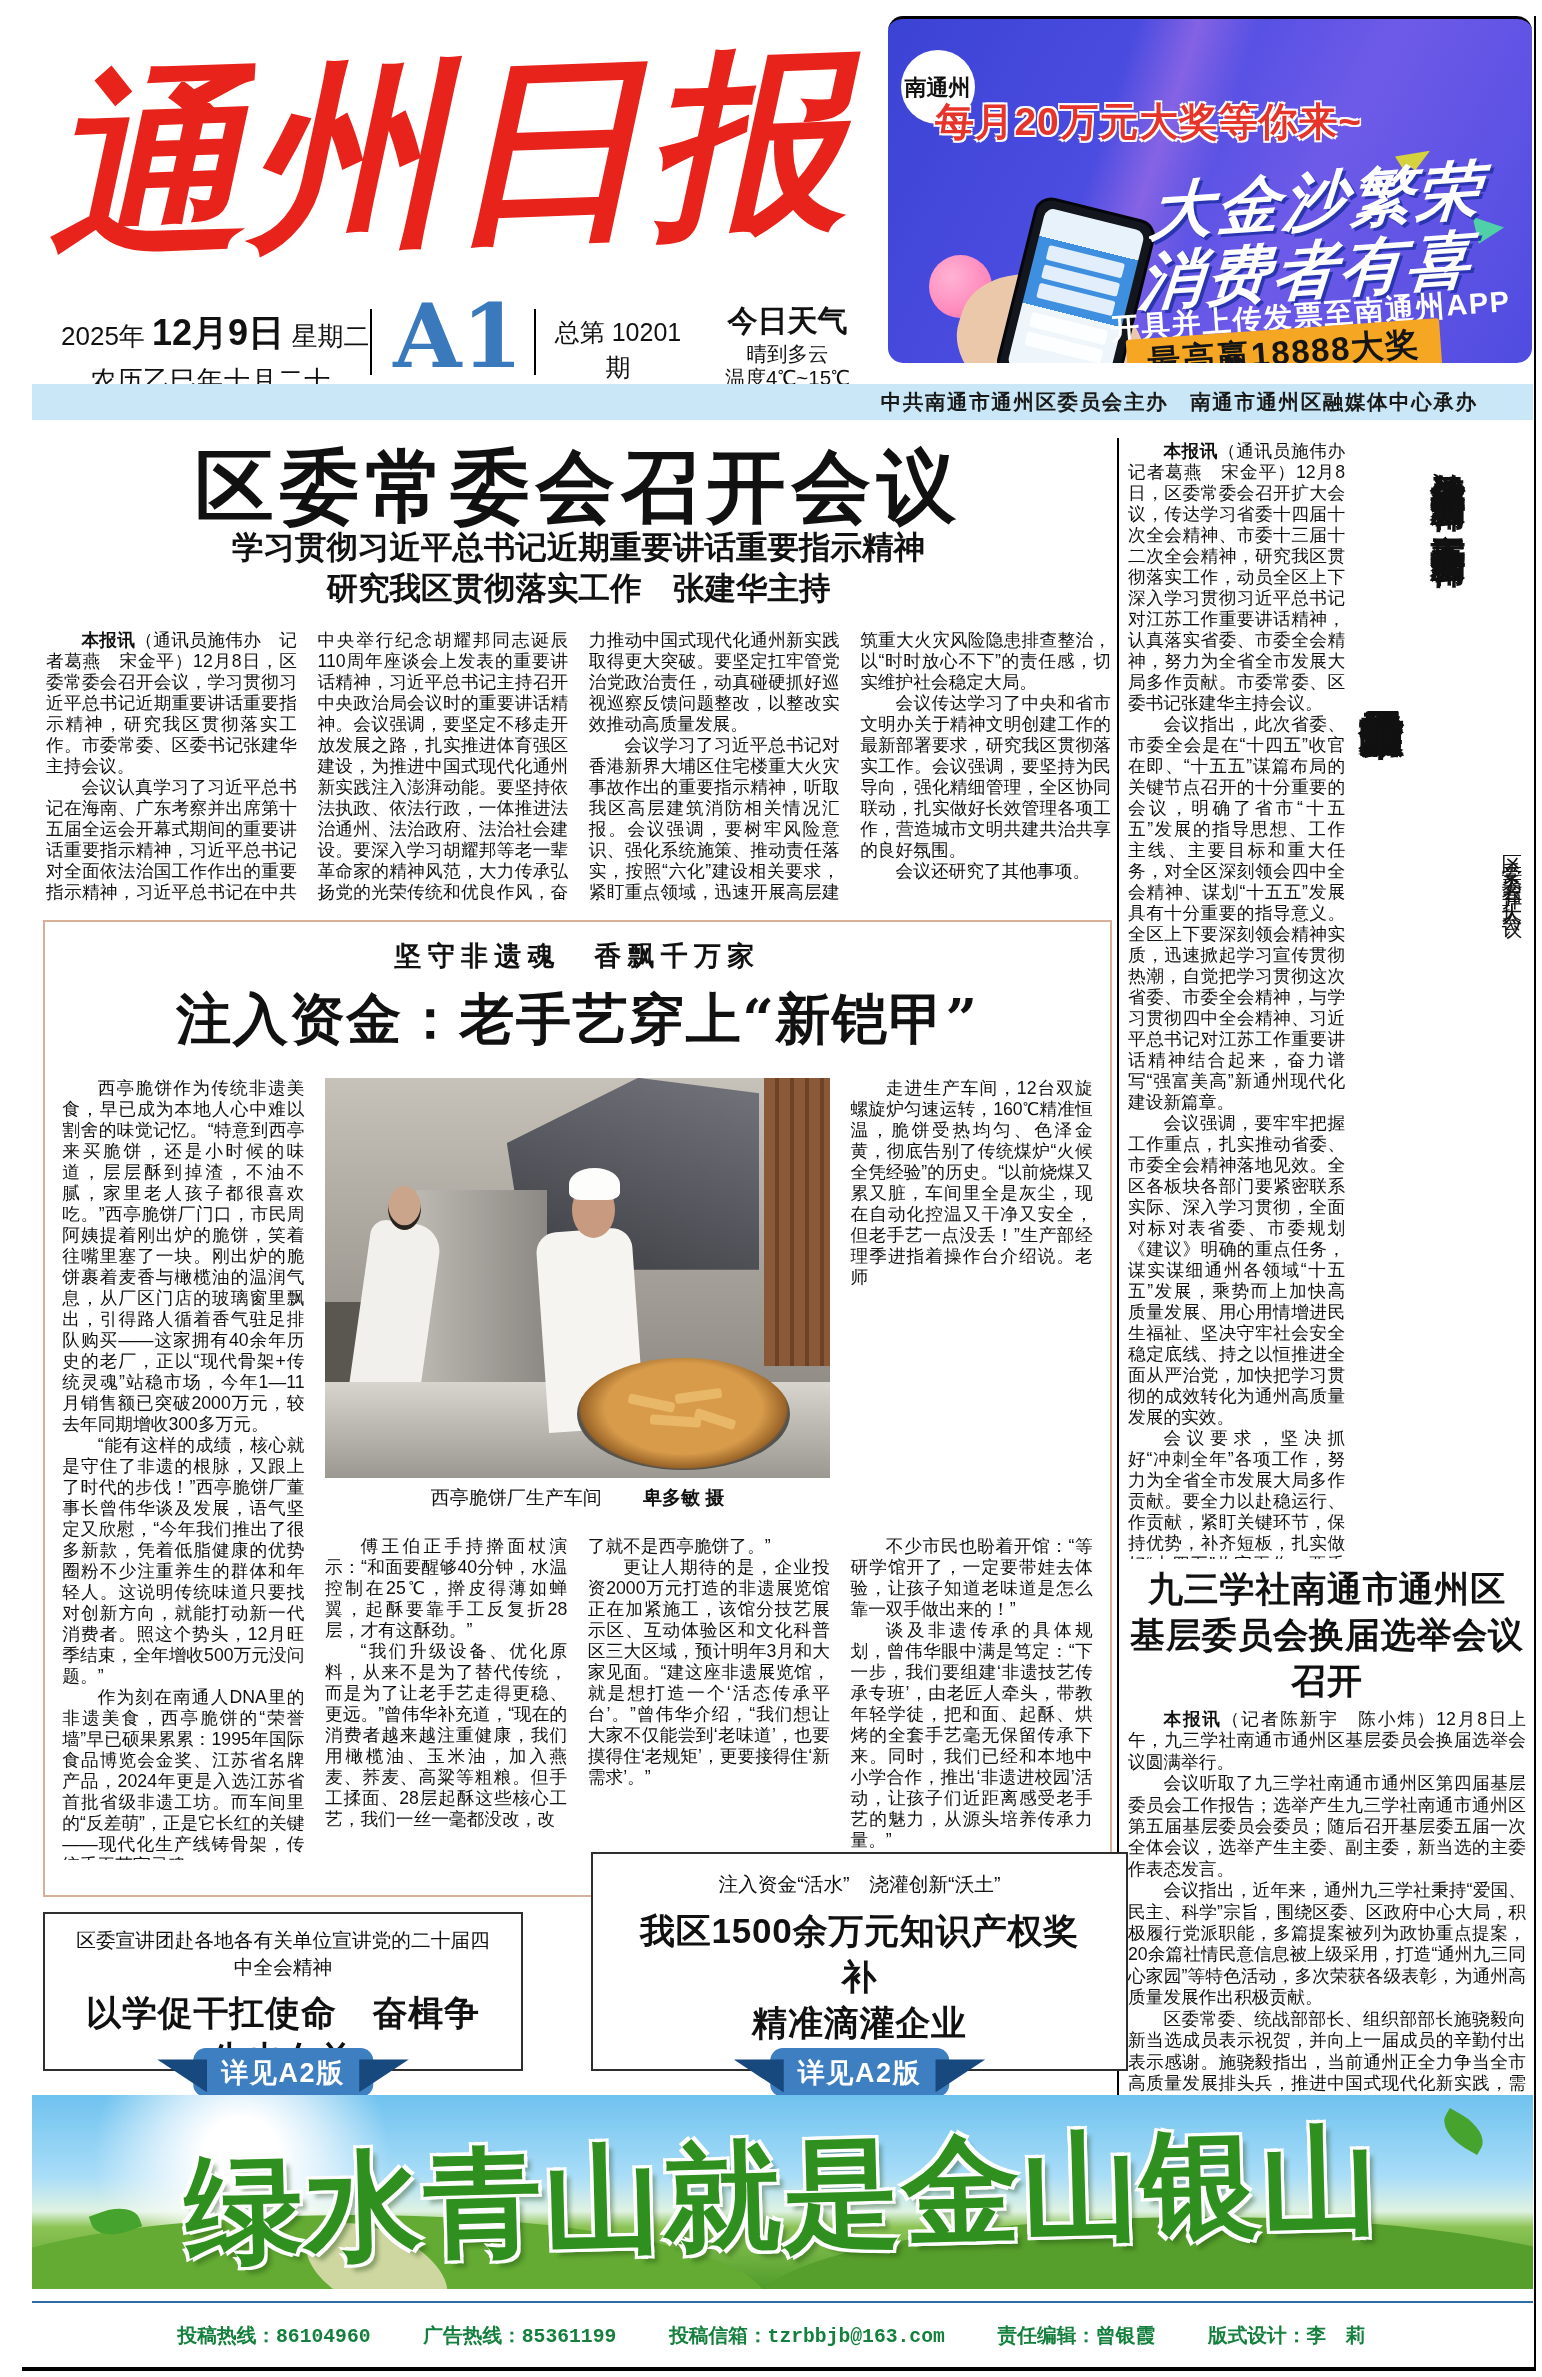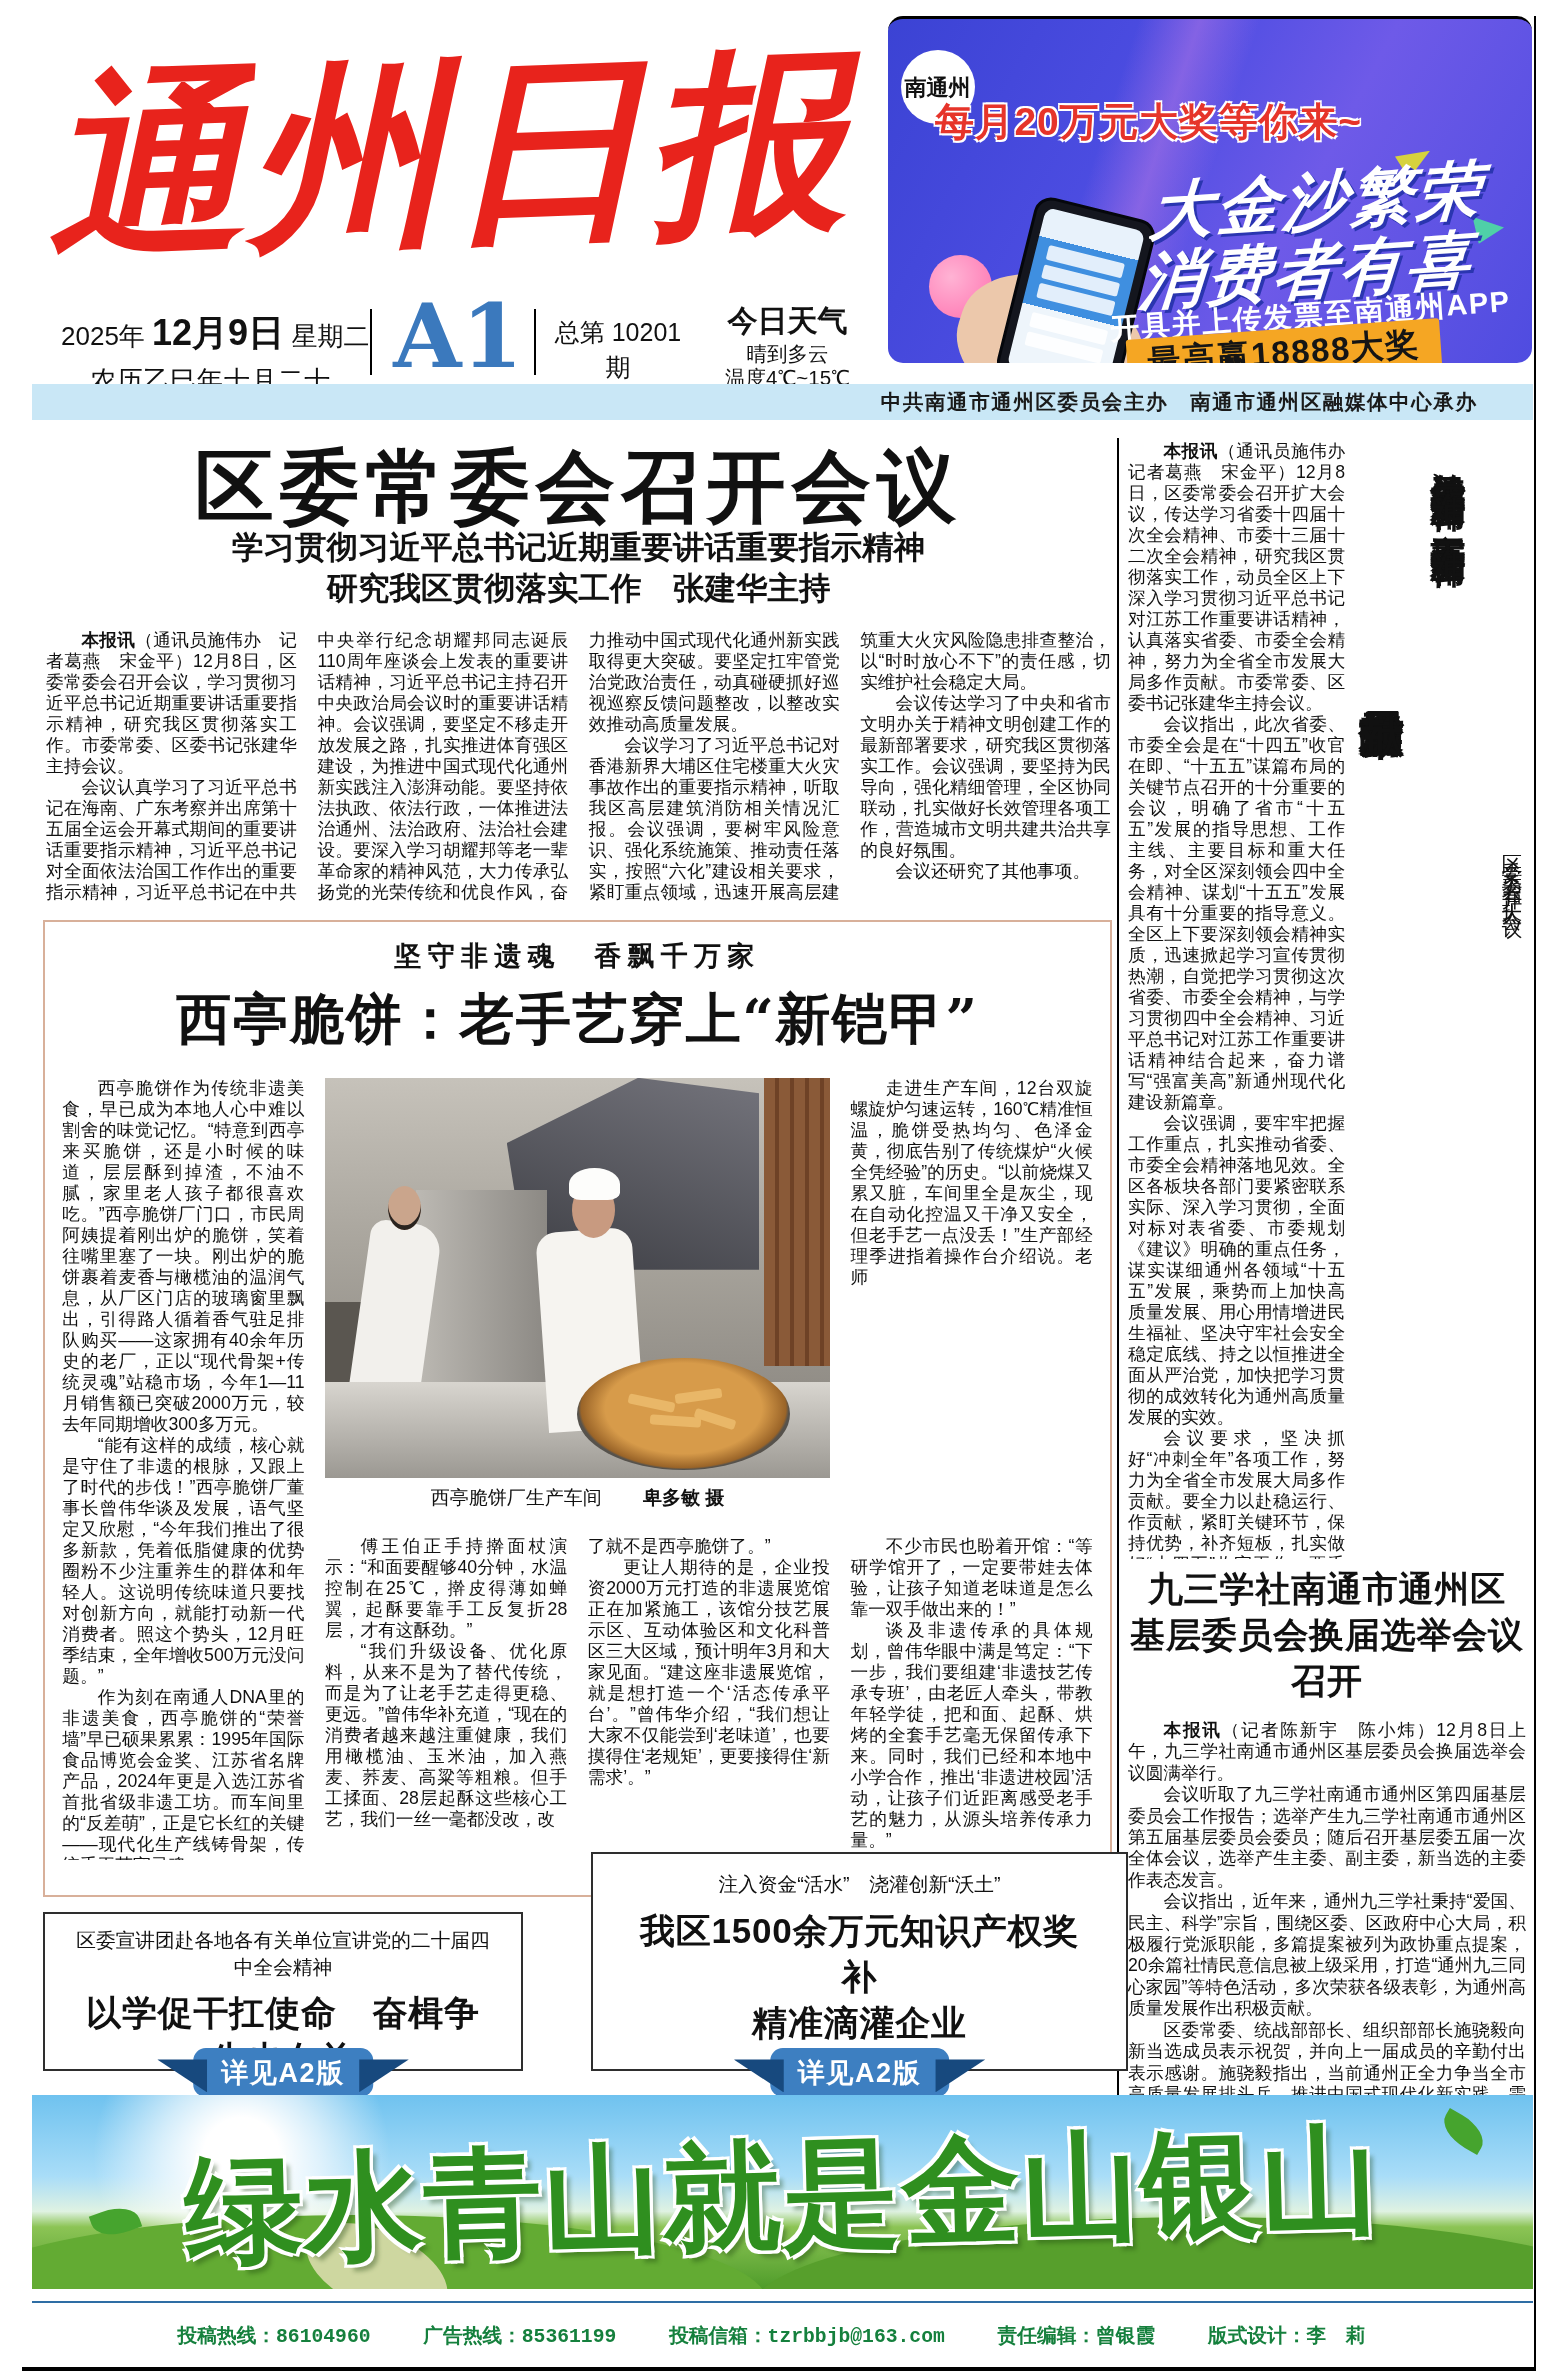--- a/index.html
+++ b/index.html
@@ -83,21 +83,21 @@
   .expanded{position:absolute;left:1128px;top:441px;width:398px;height:1118px;display:flex;}
   .exp-body{width:233px;height:100%;font-size:17.7px;line-height:21px;text-align:justify;overflow:hidden;}
   .exp-heads{flex:1;writing-mode:vertical-rl;padding-top:4.7px;}
   .exp-eyebrow{font-size:20.5px;letter-spacing:6.3px;padding-top:392px;margin-left:27px;color:#111;}
   .exp-vh1{font-size:35px;font-weight:900;letter-spacing:1.6px;margin-left:12.6px;}
   .exp-vh2{font-size:45px;font-weight:900;padding-top:230px;margin-left:6.3px;}
 
   
   .jiusan{position:absolute;left:1128px;top:1566px;width:398px;}
   .jiusan-head{text-align:center;font-size:35px;font-weight:900;line-height:46px;letter-spacing:0.8px;}
-  .jiusan-body{margin-top:16px;font-size:17.7px;line-height:21.4px;text-align:justify;height:630px;overflow:hidden;}
+  .jiusan-body{margin-top:5px;font-size:17.7px;line-height:21.4px;text-align:justify;height:630px;overflow:hidden;}
 
   
   .feature{position:absolute;left:43px;top:920px;width:1069px;height:977px;border:2.4px solid #d8b09a;
     box-sizing:border-box;padding:15.8px 17.3px;}
   .feature-kicker{text-align:center;font-size:27px;font-weight:700;letter-spacing:6.3px;}
   .feature-head{text-align:center;font-family:"DejaVu Serif",serif;font-size:55px;font-weight:900;margin-top:9.5px;letter-spacing:1.6px;}
   .feature-grid{margin-top:20.5px;display:grid;grid-template-columns:repeat(4,1fr);grid-template-rows:446px 324px;
     gap:12.6px 20.5px;font-size:17.7px;line-height:21px;text-align:justify;}
   .f-cell{overflow:hidden;}
   .f-colA{grid-column:1;grid-row:1/3;}
@@ -250,21 +250,21 @@
     <div class="jiusan-body body">
       <p><b>本报讯</b><span>（记者陈新宇　陈小炜）12月8日上午，九三学社南通市通州区基层委员会换届选举会议圆满举行。</span></p>
       <p>会议听取了九三学社南通市通州区第四届基层委员会工作报告；选举产生九三学社南通市通州区第五届基层委员会委员；随后召开基层委五届一次全体会议，选举产生主委、副主委，新当选的主委作表态发言。</p>
       <p>会议指出，近年来，通州九三学社秉持“爱国、民主、科学”宗旨，围绕区委、区政府中心大局，积极履行党派职能，多篇提案被列为政协重点提案，20余篇社情民意信息被上级采用，打造“通州九三同心家园”等特色活动，多次荣获各级表彰，为通州高质量发展作出积极贡献。</p>
       <p>区委常委、统战部部长、组织部部长施骁毅向新当选成员表示祝贺，并向上一届成员的辛勤付出表示感谢。施骁毅指出，当前通州正全力争当全市高质量发展排头兵，推进中国式现代化新实践，需要民主党派凝心聚力。他要求新一届委员会班子履职尽责，深学笃行中共二十届四中全会精神；聚焦“十五五”目标，依托九三学社科创优势平台建言资政；加强自身建设，按照“四新”“三好”要求建强组织，激发基层活力，为高质量发展贡献力量。</p>
     </div>
   </div>
 
   <div class="feature">
     <div class="feature-kicker">坚守非遗魂　香飘千万家</div>
-    <div class="feature-head">西亭脆饼：老手艺穿上“新铠甲”</div>
+    <div class="feature-head">注入资金：老手艺穿上“新铠甲”</div>
     <div class="feature-grid body">
       <div class="f-cell f-colA">
         <p>西亭脆饼作为传统非遗美食，早已成为本地人心中难以割舍的味觉记忆。“特意到西亭来买脆饼，还是小时候的味道，层层酥到掉渣，不油不腻，家里老人孩子都很喜欢吃。”西亭脆饼厂门口，市民周阿姨提着刚出炉的脆饼，笑着往嘴里塞了一块。刚出炉的脆饼裹着麦香与橄榄油的温润气息，从厂区门店的玻璃窗里飘出，引得路人循着香气驻足排队购买——这家拥有40余年历史的老厂，正以“现代骨架+传统灵魂”站稳市场，今年1—11月销售额已突破2000万元，较去年同期增收300多万元。</p>
         <p>“能有这样的成绩，核心就是守住了非遗的根脉，又跟上了时代的步伐！”西亭脆饼厂董事长曾伟华谈及发展，语气坚定又欣慰，“今年我们推出了很多新款，凭着低脂健康的优势圈粉不少注重养生的群体和年轻人。这说明传统味道只要找对创新方向，就能打动新一代消费者。照这个势头，12月旺季结束，全年增收500万元没问题。”</p>
         <p>作为刻在南通人DNA里的非遗美食，西亭脆饼的“荣誉墙”早已硕果累累：1995年国际食品博览会金奖、江苏省名牌产品，2024年更是入选江苏省首批省级非遗工坊。而车间里的“反差萌”，正是它长红的关键——现代化生产线铸骨架，传统手工艺守灵魂。</p>
       </div>
       <div class="f-cell f-photo">
         <div class="photo-canvas">
           <div class="ph ph-wall"></div>
           <div class="ph ph-wood"></div>

